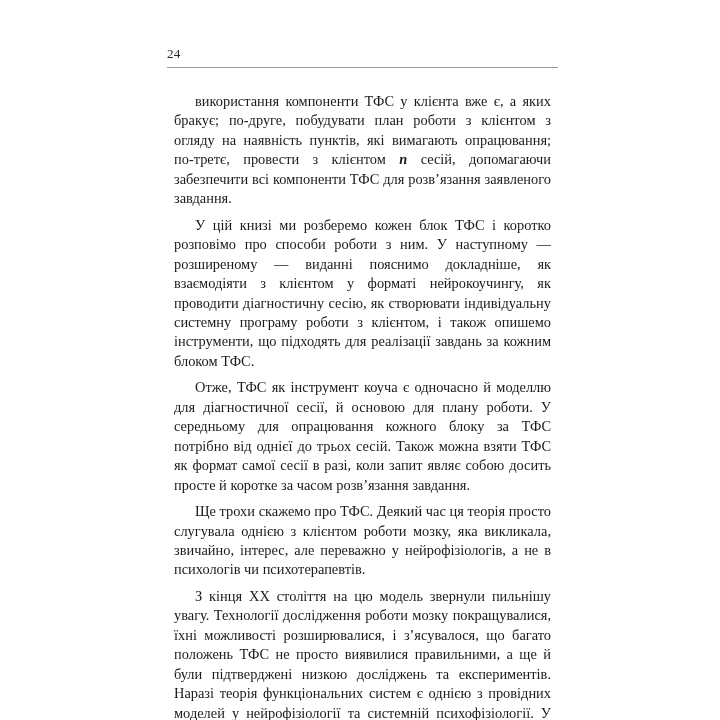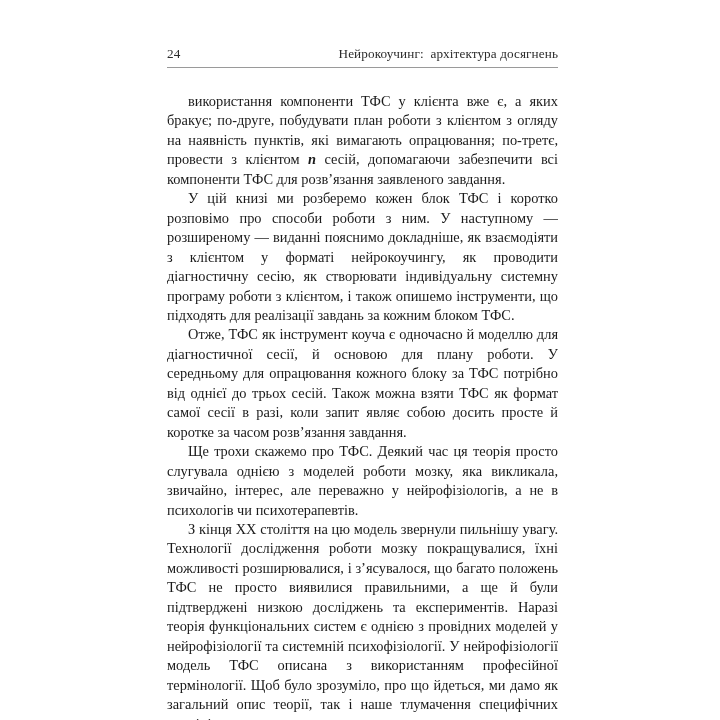--- a/index.html
+++ b/index.html
@@ -53,21 +53,21 @@
     border-top: 1.1px solid #9a9a9a;
     width: 100%;
     margin-top: 1px;
   }
 
   
   .body-copy {
     margin-top: 24px;
   }
   .body-copy p {
-    margin: 0;
+    margin: 7px;
     text-indent: 21px;
     text-align: justify;
     font-size: 14.4px;
     line-height: 19.45px;
     color: #1a1a1a;
     hyphens: manual;
   }
   .var {
     font-style: italic;
     font-weight: bold;
@@ -75,26 +75,25 @@
 </style>
 </head>
 <body style="background: rgb(255, 255, 255); color: rgb(26, 26, 26);">
 
 <div class="page">
 
   <div class="text-block">
 
     <div class="running-head">
       <span class="folio">24</span>
-      <span class="head-title">Нейрокоучинг:  архітектура досягнень</span>
     </div>
     <div class="head-rule" style="border-top-color: rgb(154, 154, 154);"></div>
 
     <div class="body-copy">
       <p>використання компоненти ТФС у клієнта вже є, а яких бракує; по-друге, побудувати план роботи з клієнтом з огляду на наявність пунктів, які вимагають опрацювання; по-третє, провести з клієнтом <span class="var">n</span> сесій, допомагаючи забезпечити всі компоненти ТФС для розв’язання заявленого завдання.</p>
       <p>У цій книзі ми розберемо кожен блок ТФС і коротко розповімо про способи роботи з ним. У наступному  — розширеному — виданні пояснимо докладніше, як взаємодіяти з клієнтом у форматі нейрокоучингу, як проводити діагностичну сесію, як створювати індивідуальну системну програму роботи з клієнтом, і також опишемо інструменти, що підходять для реалізації завдань за кожним блоком ТФС.</p>
       <p>Отже, ТФС як інструмент коуча є одночасно й моделлю для діагностичної сесії, й основою для плану роботи. У середньому для опрацювання кожного блоку за ТФС потрібно від однієї до трьох сесій. Також можна взяти ТФС як формат самої сесії в разі, коли запит являє собою досить просте й коротке за часом розв’язання завдання.</p>
-      <p>Ще трохи скажемо про ТФС. Деякий час ця теорія просто слугувала однією з моделей роботи мозку, яка викликала, звичайно, інтерес, але переважно у нейрофізіологів, а не в психологів чи психотерапевтів.</p>
+      <p>Ще трохи скажемо про ТФС. Деякий час ця теорія просто слугувала однією з клієнтом роботи мозку, яка викликала, звичайно, інтерес, але переважно у нейрофізіологів, а не в психологів чи психотерапевтів.</p>
       <p>З кінця XX століття на цю модель звернули пильнішу увагу. Технології дослідження роботи мозку покращувалися, їхні можливості розширювалися, і з’ясувалося, що багато положень ТФС не просто виявилися правильними, а ще й були підтверджені низкою досліджень та експериментів. Наразі теорія функціональних систем є однією з провідних моделей у нейрофізіології та системній психофізіології. У нейрофізіології модель ТФС описана з використанням професійної термінології. Щоб було зрозуміло, про що йдеться, ми дамо як загальний опис теорії, так і наше тлумачення специфічних термінів, пояснивши, що означає кожен елемент.</p>
     </div>
 
   </div>
 </div>
 
 </body></html>

